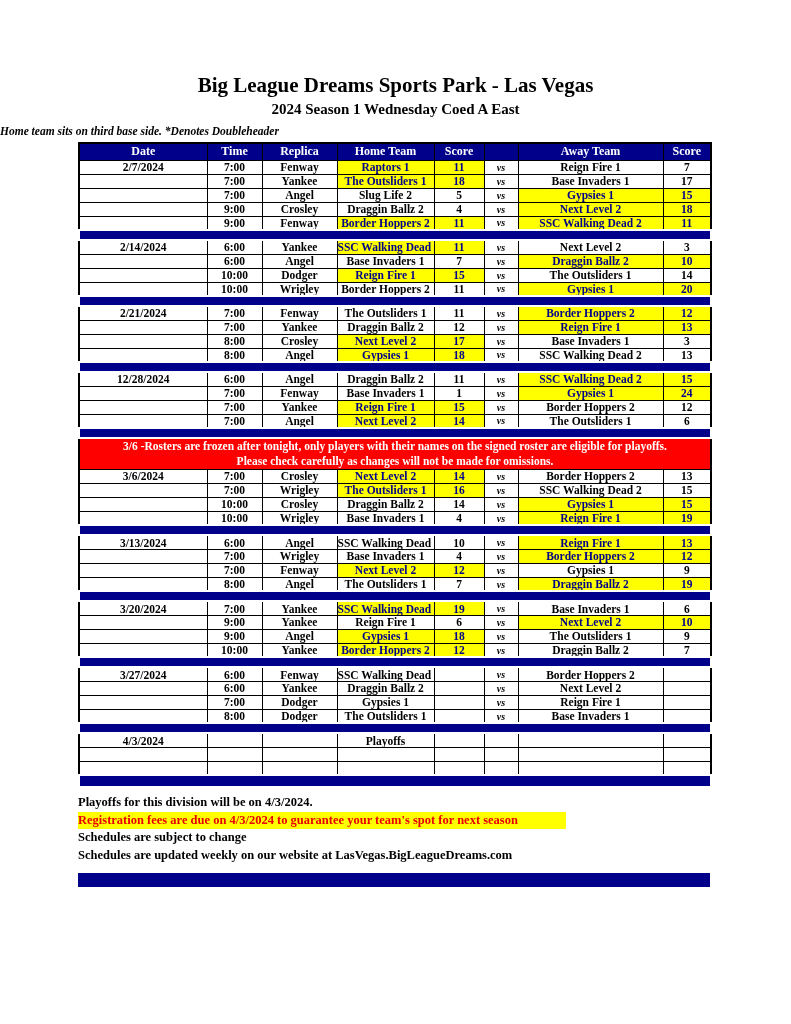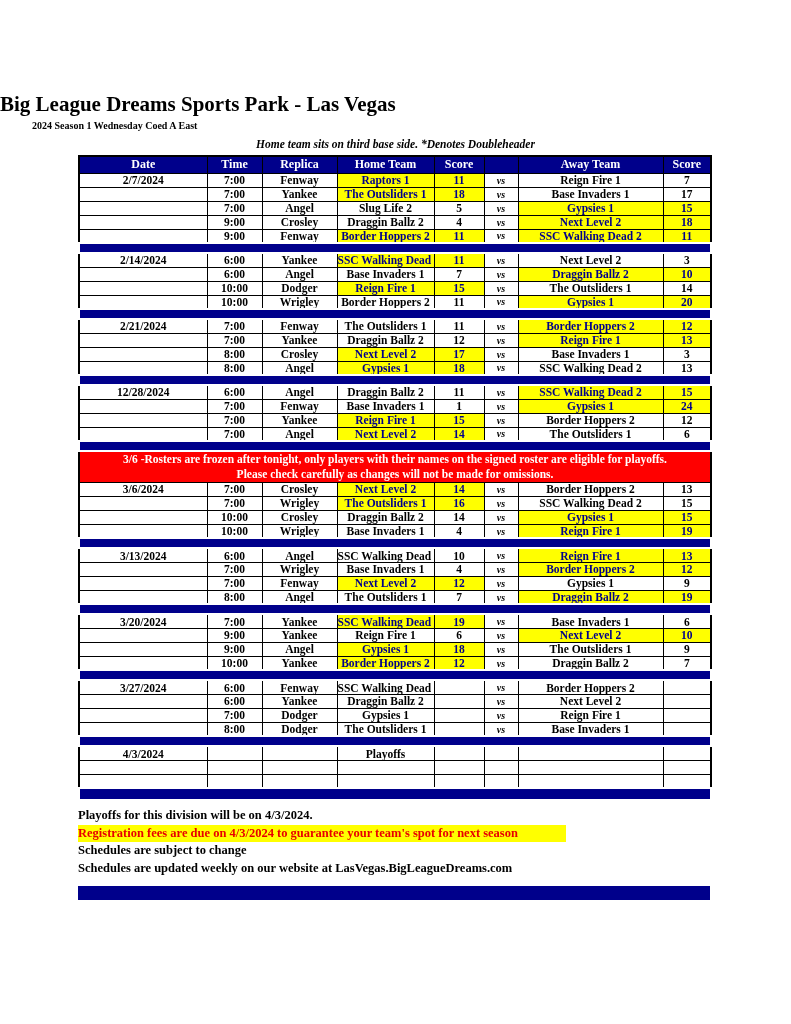--- a/index.html
+++ b/index.html
@@ -4,35 +4,34 @@
 <style>
   * { box-sizing: border-box; margin: 0; padding: 0; }
   html, body { background: #fff; }
   body {
     width: 791px; height: 1024px;
     font-family: "Liberation Serif", serif;
     overflow: hidden;
   }
   .page { position: relative; width: 791px; height: 1024px; background: #fff; }
   .title {
-    padding-top: 92px;
-    text-align: left;
+    padding-top: 73px;
+    text-align: center;
     font-size: 21px;
     font-weight: bold;
     color: #000;
   }
   .subtitle {
-    font-size: 10px;
+    text-align: center;
+    font-size: 15px;
     font-weight: bold;
     margin-top: 3px;
     color: #000;
-    padding-left: 32px;
   }
   .note {
-    text-align: center;
     font-size: 11.5px;
     font-weight: bold;
     font-style: italic;
     margin: 7px 0 5px 0;
     color: #000;
   }
   table.schedule {
     border-collapse: collapse;
     table-layout: fixed;
     width: 632px;

